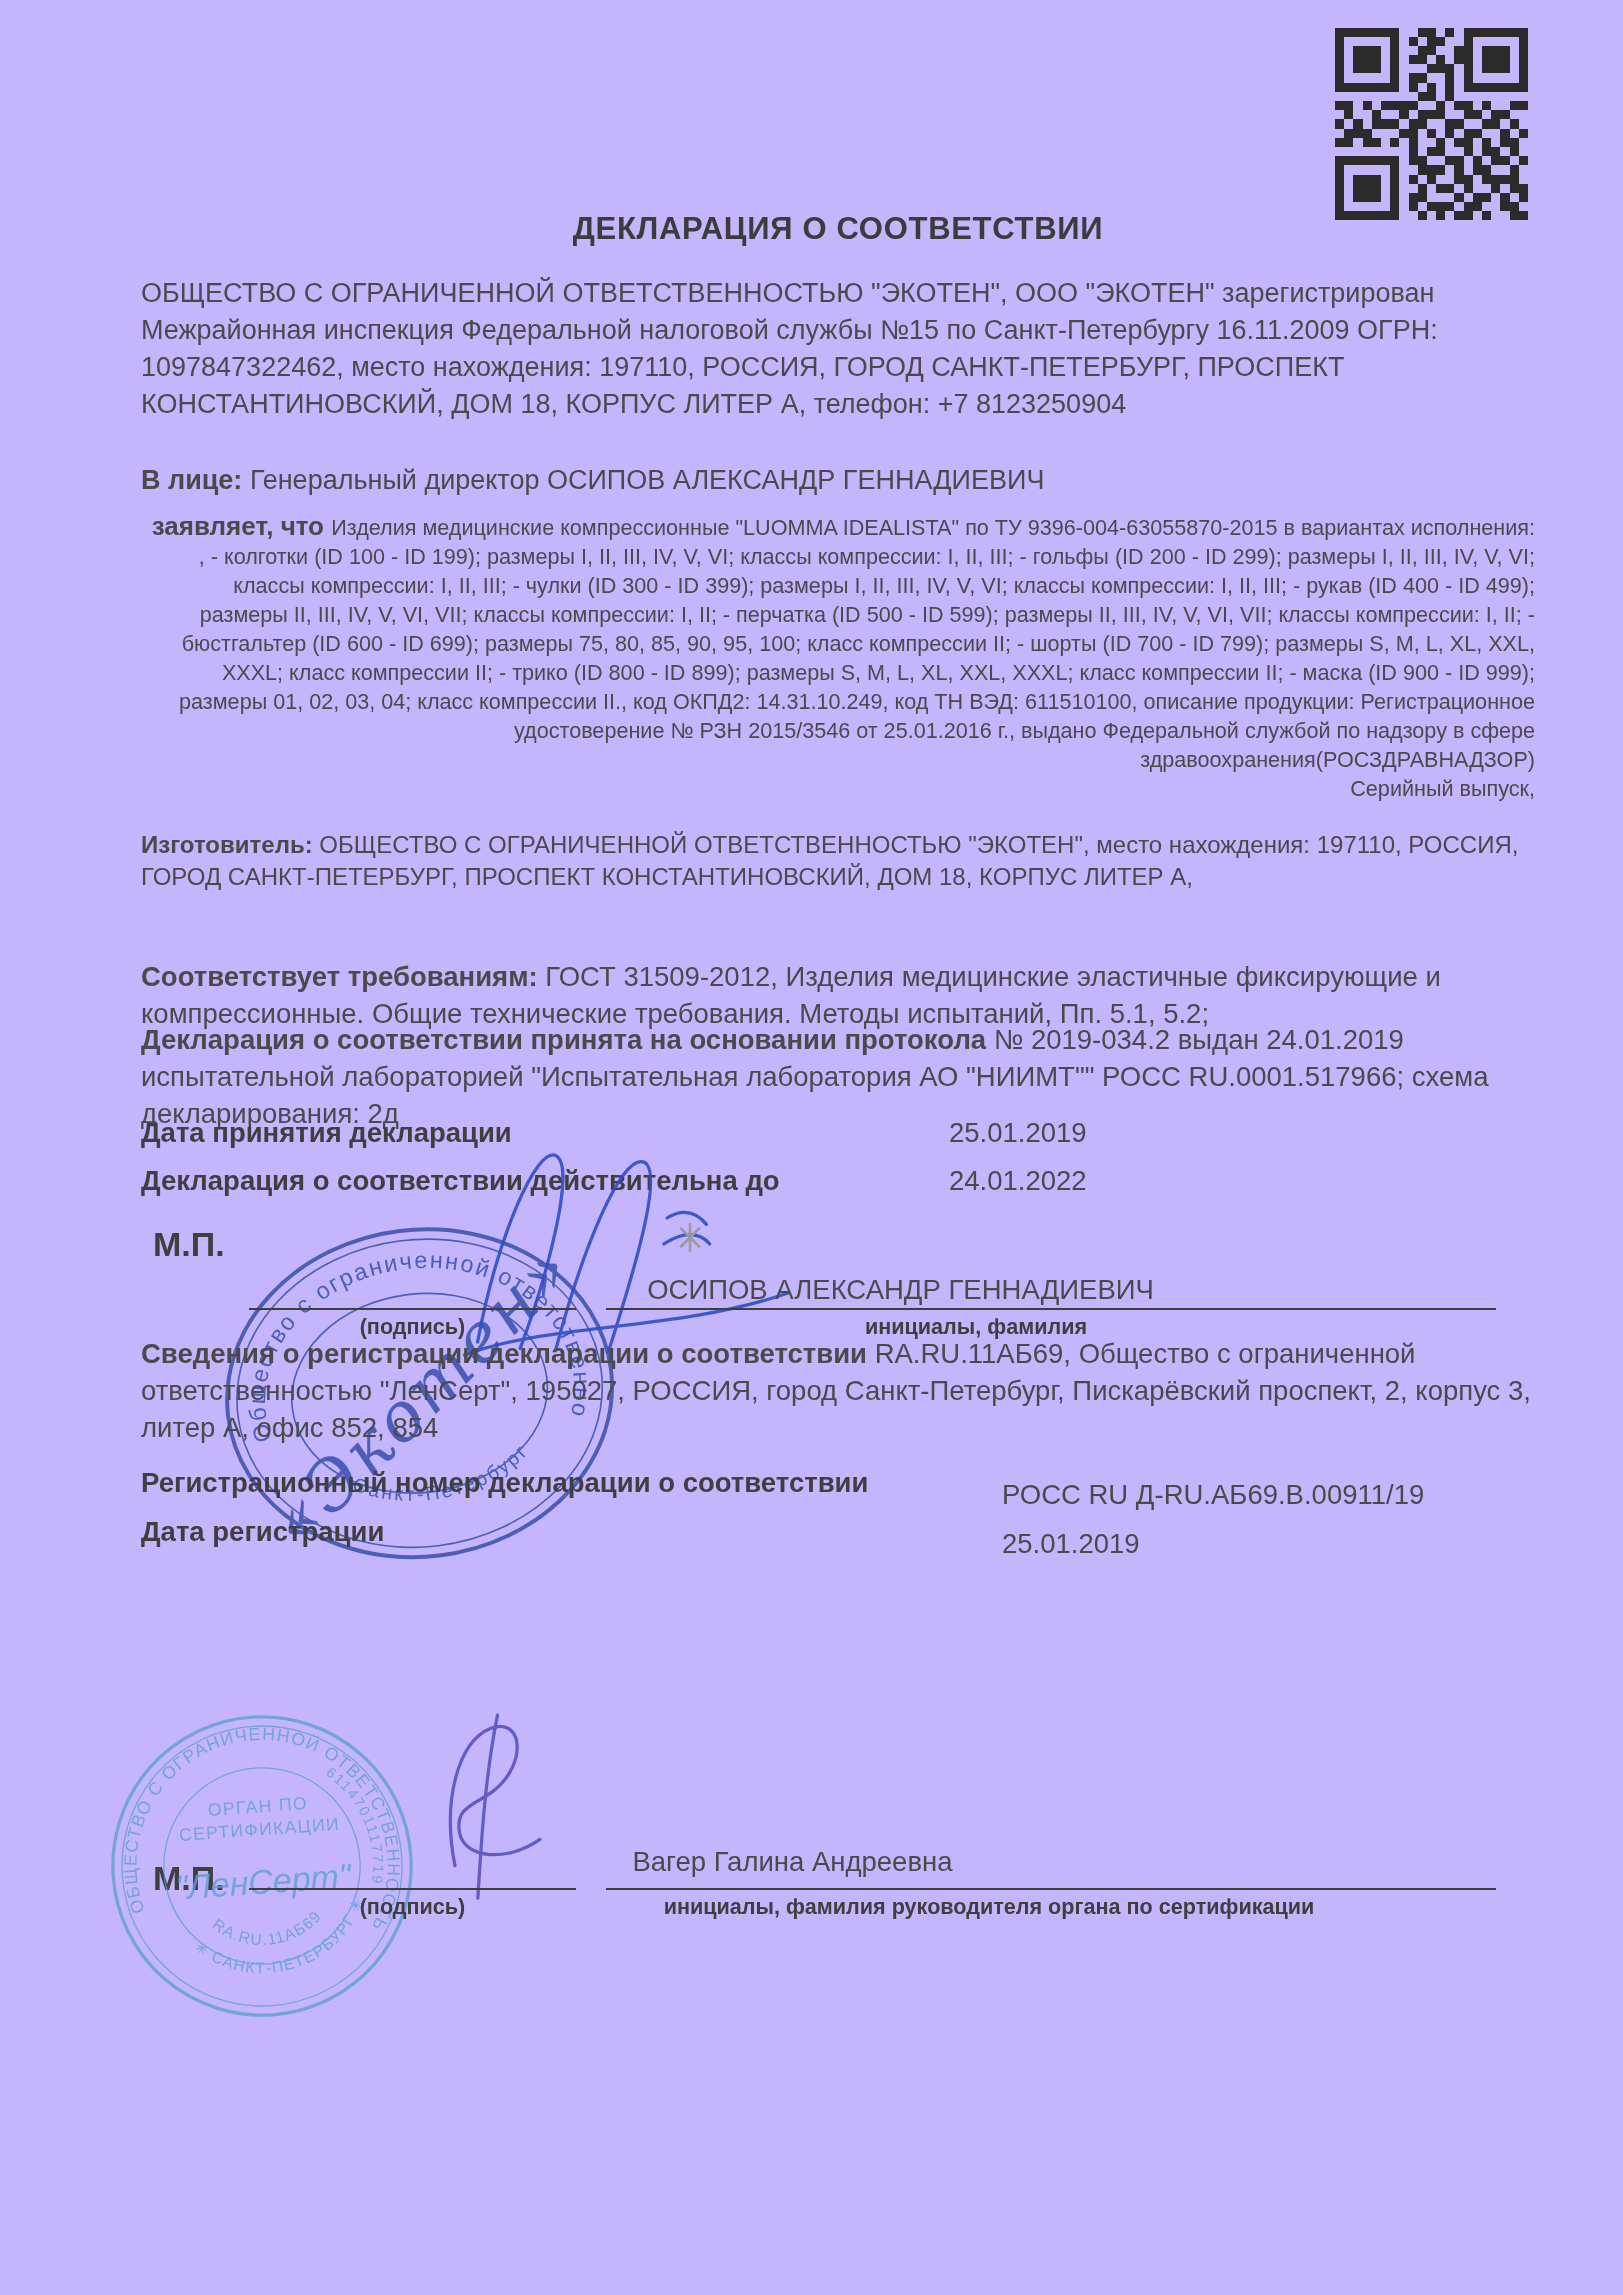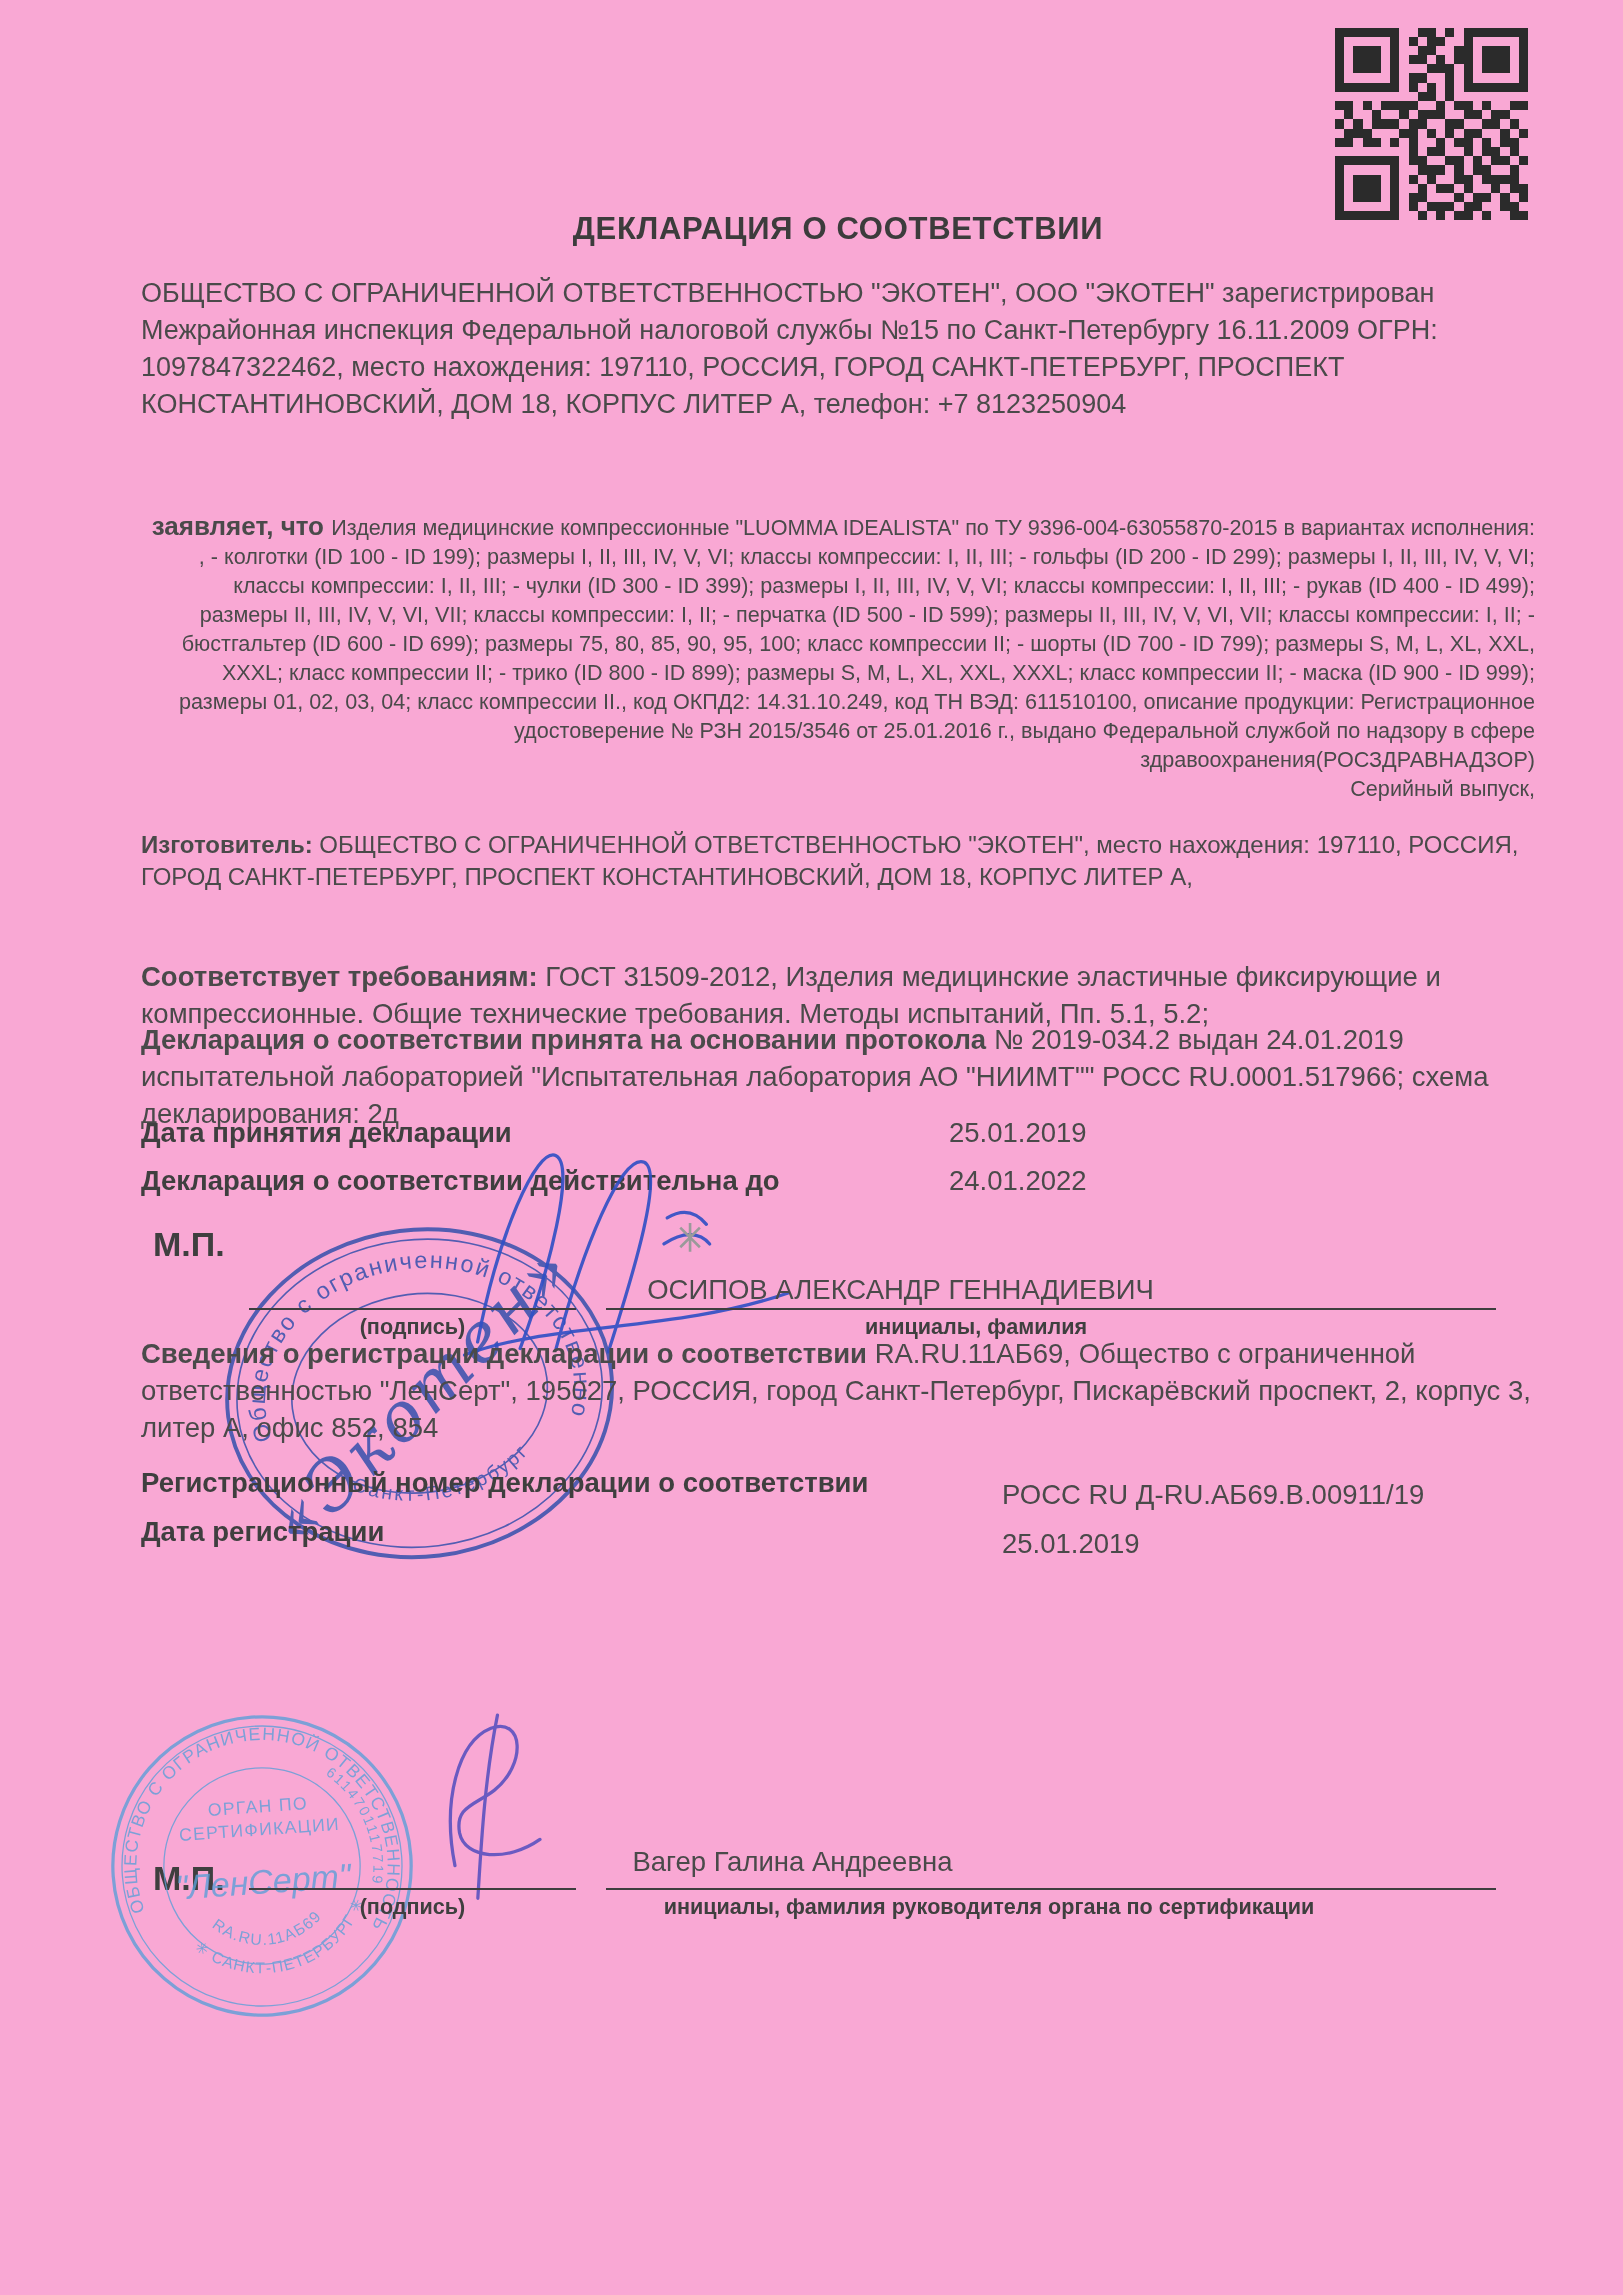--- a/index.html
+++ b/index.html
@@ -1,17 +1,17 @@
 <!DOCTYPE html>
 <html style="font-size:10.5px"><head>
 <meta charset="utf-8">
 <style>
   html,body{margin:0;padding:0;background:#e8e8e8;}
   .page{
-    position:relative;width:1624px;height:2295px;background:#f9a8d4;
+    position:relative;width:1624px;height:2295px;background:#c4b5fd;
     font-family:"Liberation Sans",sans-serif;color:#4a4a4a;overflow:hidden;
   }
   .title{
     position:absolute;left:141px;top:211px;width:1394px;margin:0;
     text-align:center;font-size:31px;font-weight:bold;color:#3c3c3c;letter-spacing:0.7px;
   }
   .blk{position:absolute;left:141px;width:1394px;}
   .t40{font-size:27px;line-height:37px;}
   .t33{font-size:21.6px;line-height:29px;text-align:right;}
   .t37{font-size:24px;line-height:32px;}
@@ -495,20 +495,23 @@
       <div class="qm on"></div>
       <div class="qm on"></div>
     </div>
 
   <h1 class="title">ДЕКЛАРАЦИЯ О СООТВЕТСТВИИ</h1>
 
   <div class="blk t40" style="top:275px;">
     <span>ОБЩЕСТВО С ОГРАНИЧЕННОЙ ОТВЕТСТВЕННОСТЬЮ "ЭКОТЕН", ООО "ЭКОТЕН" зарегистрирован Межрайонная инспекция Федеральной налоговой службы №15 по Санкт-Петербургу 16.11.2009 ОГРН: 1097847322462, место нахождения: 197110, РОССИЯ, ГОРОД САНКТ-ПЕТЕРБУРГ, ПРОСПЕКТ КОНСТАНТИНОВСКИЙ, ДОМ 18, КОРПУС ЛИТЕР А, телефон: +7 8123250904</span>
   </div>
 
+  <div class="blk t40" style="top:462px;">
+    <span class="lead">В лице:</span><span>Генеральный директор ОСИПОВ АЛЕКСАНДР ГЕННАДИЕВИЧ</span>
+  </div>
 
   <div class="blk t33" style="top:512px;">
     <span class="lead" style="font-size:26px;">заявляет, что</span><span>Изделия медицинские компрессионные "LUOMMA IDEALISTA" по ТУ 9396-004-63055870-2015 в вариантах исполнения: , - колготки (ID 100 - ID 199); размеры I, II, III, IV, V, VI; классы компрессии: I, II, III; - гольфы (ID 200 - ID 299); размеры I, II, III, IV, V, VI; классы компрессии: I, II, III; - чулки (ID 300 - ID 399); размеры I, II, III, IV, V, VI; классы компрессии: I, II, III; - рукав (ID 400 - ID 499); размеры II, III, IV, V, VI, VII; классы компрессии: I, II; - перчатка (ID 500 - ID 599); размеры II, III, IV, V, VI, VII; классы компрессии: I, II; - бюстгальтер (ID 600 - ID 699); размеры 75, 80, 85, 90, 95, 100; класс компрессии II; - шорты (ID 700 - ID 799); размеры S, M, L, XL, XXL, XXXL; класс компрессии II; - трико (ID 800 - ID 899); размеры S, M, L, XL, XXL, XXXL; класс компрессии II; - маска (ID 900 - ID 999); размеры 01, 02, 03, 04; класс компрессии II., код ОКПД2: 14.31.10.249, код ТН ВЭД: 611510100, описание продукции: Регистрационное удостоверение № РЗН 2015/3546 от 25.01.2016 г., выдано Федеральной службой по надзору в сфере здравоохранения(РОСЗДРАВНАДЗОР)</span>
     <div>Серийный выпуск,</div>
   </div>
 
   <div class="blk t37" style="top:829px;">
     <span class="lead">Изготовитель:</span><span>ОБЩЕСТВО С ОГРАНИЧЕННОЙ ОТВЕТСТВЕННОСТЬЮ "ЭКОТЕН", место нахождения: 197110, РОССИЯ, ГОРОД САНКТ-ПЕТЕРБУРГ, ПРОСПЕКТ КОНСТАНТИНОВСКИЙ, ДОМ 18, КОРПУС ЛИТЕР А,</span>
   </div>
 

